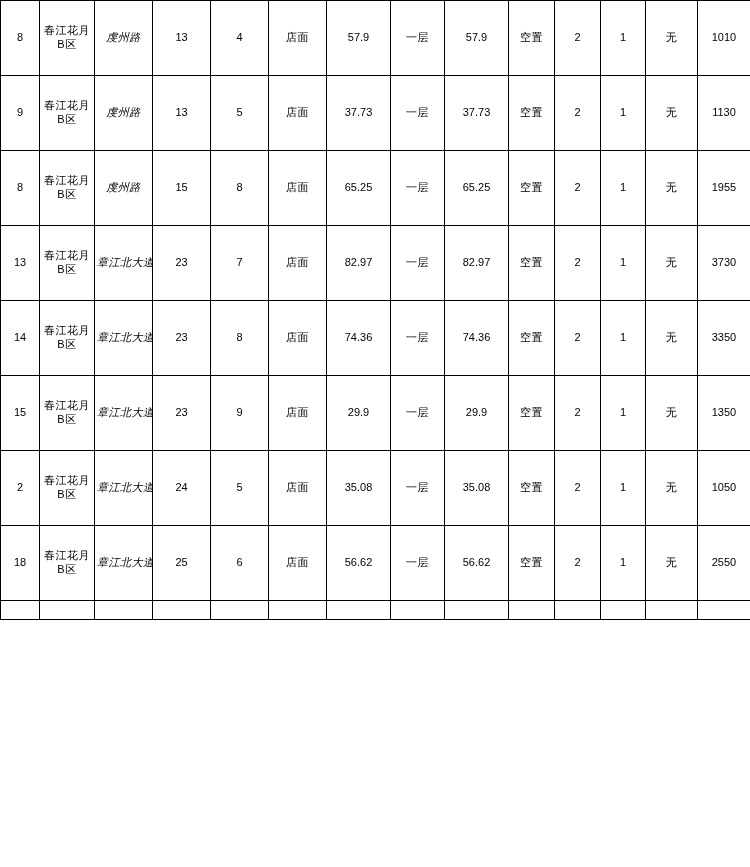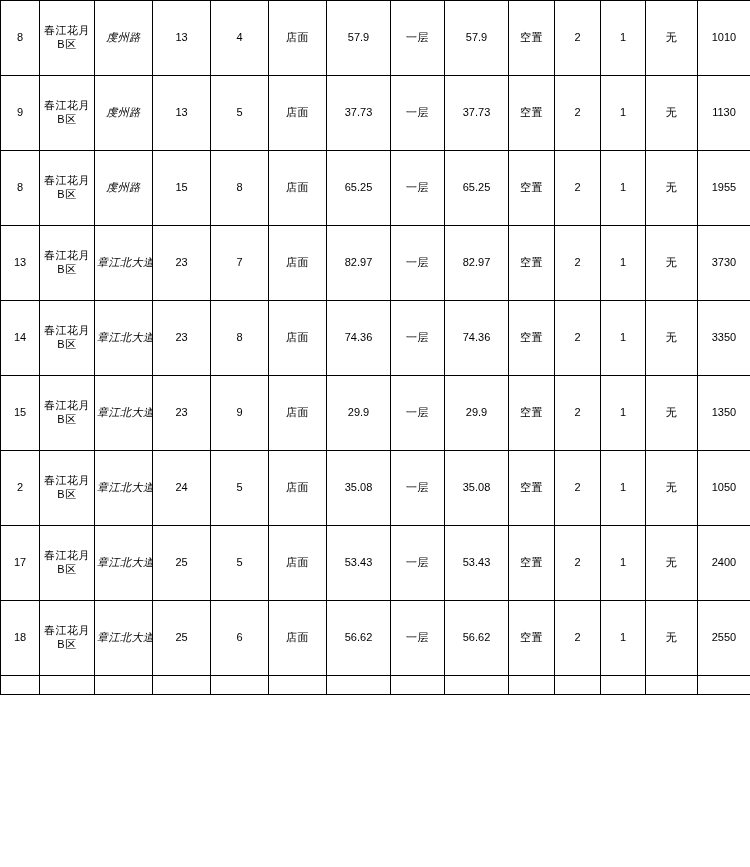--- a/index.html
+++ b/index.html
@@ -222,37 +222,20 @@
         <td class="cn">一层</td>
         <td class="num">35.08</td>
         <td class="cn">空置</td>
         <td class="num">2</td>
         <td class="num">1</td>
         <td class="cn">无</td>
         <td class="num">1050</td>
         <td class="num">2000</td>
       </tr>
 
-      <tr class="row">
-        <td class="num">17</td>
-        <td class="project"><span>春江花月</span><br><span>B区</span></td>
-        <td class="road">章江北大道</td>
-        <td class="num">25</td>
-        <td class="num">5</td>
-        <td class="cn">店面</td>
-        <td class="num">53.43</td>
-        <td class="cn">一层</td>
-        <td class="num">53.43</td>
-        <td class="cn">空置</td>
-        <td class="num">2</td>
-        <td class="num">1</td>
-        <td class="cn">无</td>
-        <td class="num">2400</td>
-        <td class="num">3000</td>
-      </tr>
 
       <tr class="row">
         <td class="num">18</td>
         <td class="project"><span>春江花月</span><br><span>B区</span></td>
         <td class="road">章江北大道</td>
         <td class="num">25</td>
         <td class="num">6</td>
         <td class="cn">店面</td>
         <td class="num">56.62</td>
         <td class="cn">一层</td>

